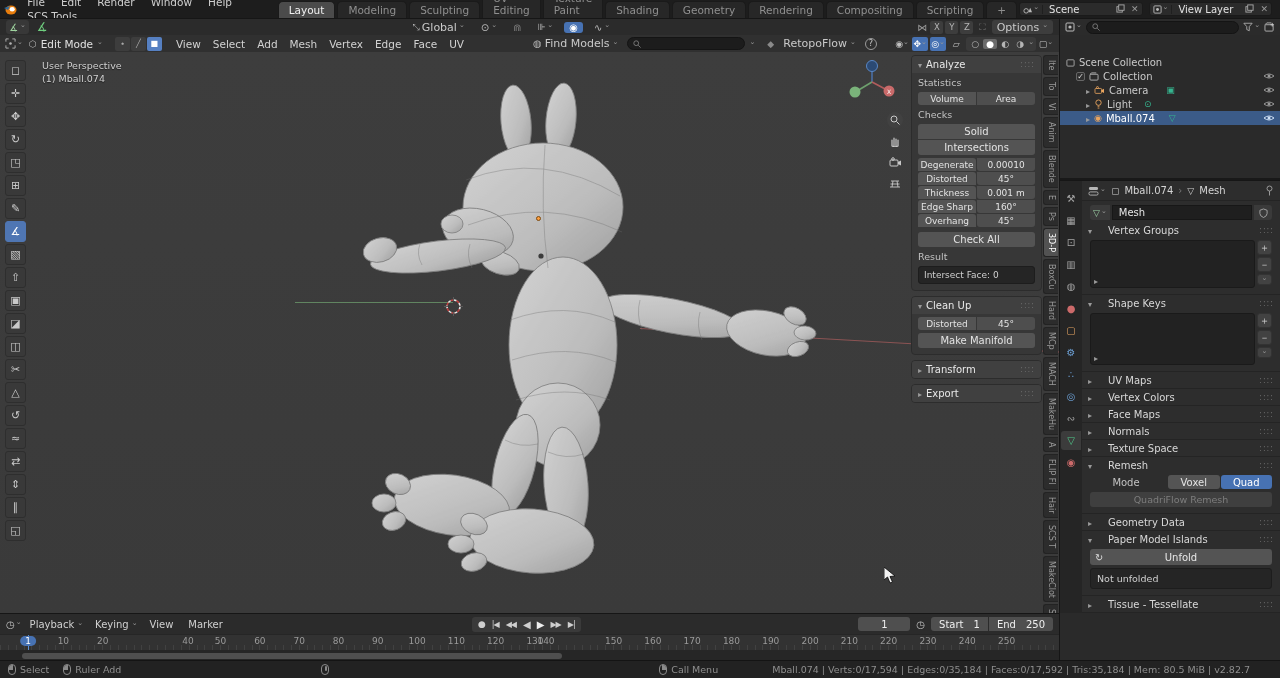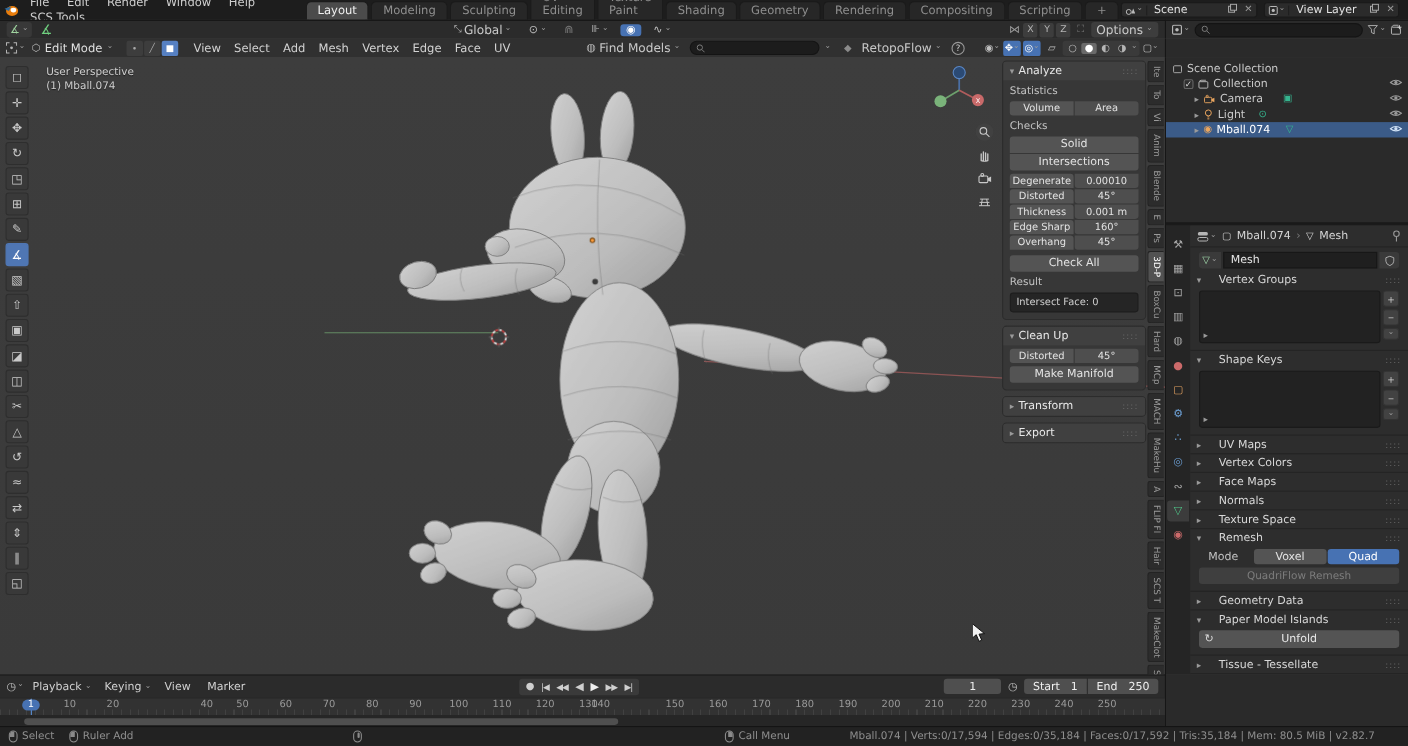--- a/index.html
+++ b/index.html
@@ -127,21 +127,21 @@
   .pp-head .grip{margin-left:auto}
   .pp-body{padding:2px 8px 6px;display:flex;flex-direction:column;gap:3px}
   .db-row{display:flex;align-items:center;gap:2px;padding:4px 8px 2px}
   .db-icon{background:#3a3a3a;border-radius:3px 0 0 3px;height:15px;display:flex;align-items:center;padding:0 3px;gap:1px;color:#9fd4a8}
   .db-field{flex:1;background:#1f1f1f;border:1px solid #171717;height:15px;display:flex;align-items:center;padding:0 6px;color:#e5e5e5}
   .db-shield{background:#3a3a3a;border-radius:0 3px 3px 0;height:15px;width:18px;display:flex;align-items:center;justify-content:center}
   .listbox{display:flex;gap:2px}
   .listbox .list{flex:1;background:#222;border:1px solid #1a1a1a;border-radius:3px;position:relative}
   .listbox .side{display:flex;flex-direction:column;gap:2px}
   .sqbtn{width:15px;height:15px;background:#424242;border:1px solid #333;border-radius:3px;color:#ccc;font-size:10px;display:flex;align-items:center;justify-content:center}
-  .seg{display:flex;gap:1px;margin-left:auto;width:132px}
+  .seg{display:flex;gap:1px;margin-left:auto;width:104px}
   .seg .btn{flex:1;height:14px}
   .seg .btn.active{background:#4772b3;color:#fff}
   .disabled-btn{background:#3f3f3f;color:#7d7d7d;height:15px;border-radius:3px;display:flex;align-items:center;justify-content:center;font-size:9.5px}
   .mode-row{display:flex;align-items:center;gap:6px}
   .mode-row .mlabel{margin-left:auto;color:#c2c2c2}
   .unfold-btn{position:relative;background:#545454;height:16px;border-radius:3px;display:flex;align-items:center;justify-content:center;color:#e8e8e8}
   .unfold-btn .ric{position:absolute;left:5px;color:#ddd;font-size:10px}
 
   
   .timeline{width:1060px;height:47px;background:#2b2b2b;border-top:1px solid #161616;border-right:1px solid #161616;display:flex;flex-direction:column}
@@ -918,20 +918,21 @@
               <div class="pp-head">
                   <span class="tri-d"></span>
                   <span>Paper Model Islands</span>
                   <span class="grip"></span>
                 </div>
               <div class="pp-body">
                 <div class="unfold-btn">
                     <span class="ric">↻</span>
                     <span>Unfold</span>
                   </div>
+                <div class="darkbox" style="font-size:9.5px;padding:4px 6px">Not unfolded</div>
               </div>
             </div>
 
             <div class="pp">
               <div class="pp-head">
                   <span class="tri-r"></span>
                   <span>Tissue - Tessellate</span>
                   <span class="grip"></span>
                 </div>
             </div>

